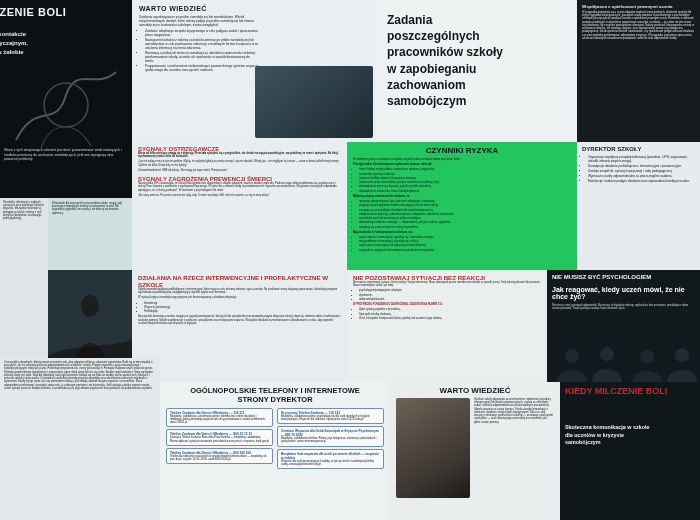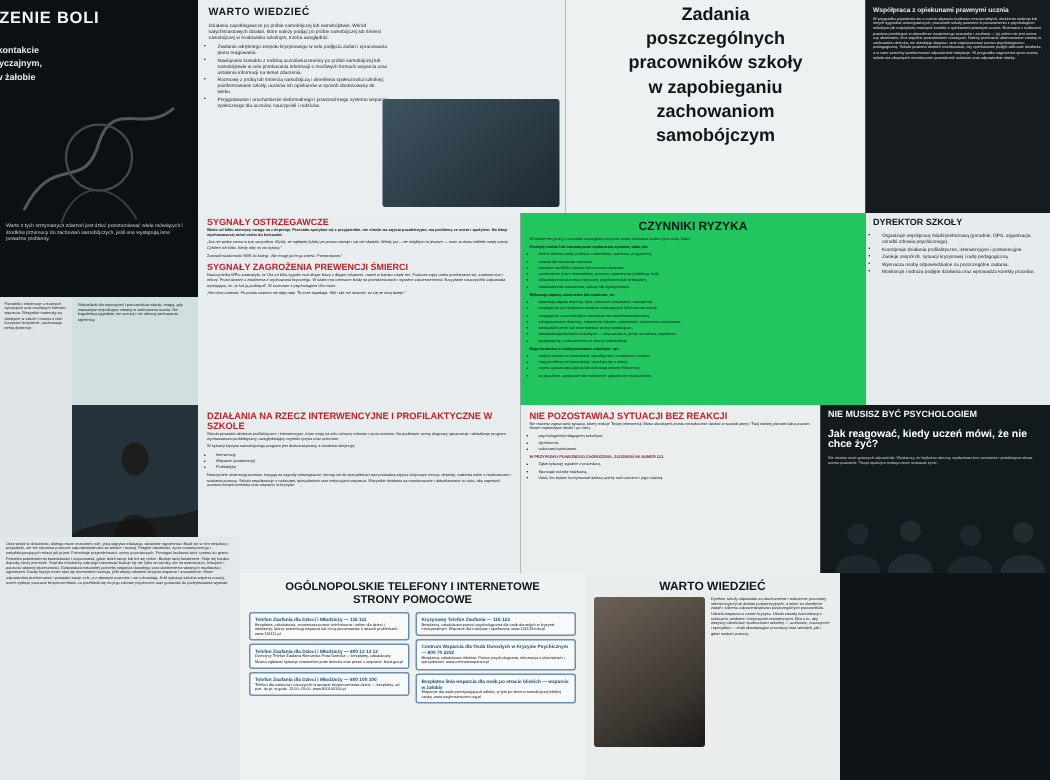--- a/index.html
+++ b/index.html
@@ -27,21 +27,21 @@
   #p1 .note{position:absolute;left:4px;top:148px;width:120px;font-size:3.4px;line-height:1.35;color:#cfd8da;}
 
   
   #p2{left:132px;top:0;width:245px;height:142px;background:#e9eef0;color:#141a1d;padding:5px 7px;}
   #p2 .h{font-size:7px;font-weight:bold;letter-spacing:.4px;margin-bottom:3px;}
   #p2 .col{width:120px;}
   #p2 .photo{position:absolute;right:4px;bottom:4px;width:118px;height:72px;border-radius:2px;}
 
   
   #p3{left:377px;top:0;width:200px;height:142px;background:#eef1f2;color:#10161a;}
-  #p3 .t{position:absolute;left:10px;top:1px;width:180px;text-align:center;font-size:12px;font-weight:bold;line-height:1.35;}
+  #p3 .t{position:absolute;left:10px;top:12px;width:180px;text-align:left;font-size:12px;font-weight:bold;line-height:1.35;}
 
   
   #p4{left:577px;top:0;width:123px;height:142px;background:#151b1e;color:#dfe6e8;padding:4px 5px;}
 
   
   #p5{left:577px;top:142px;width:123px;height:128px;background:#e6ebed;color:#13191c;padding:4px 5px;}
   #p5 .h{font-size:6px;font-weight:bold;margin-bottom:3px;}
 
   
   #p6{left:347px;top:142px;width:230px;height:128px;background:#22c55e;color:#11171a;padding:4px 6px;}
@@ -252,21 +252,21 @@
         <path d="M120 40 C120 24 150 24 150 40 Z" fill="#323c43"></path>
     </svg>
   </div>
 
   <div class="panel" id="p14">
     <div class="xtiny">Oraz wejdź w dorodność, dlatego moze zrozumieć role, jaką odgrywa edukacja, zdawanie egzaminów. Budź się w nim niepokój o przyszłość, ale też odczuwa poczucie odpowiedzialności za własne i rozwój. Pragnie otwartości, życia romantycznego i satysfakcjonujących relacji jak ja jest. Potrzebuje przynależności, oceny poczuwczych. Pomagać budować więź i prawo do granic. Potrzeba potwierdzenia świadomości i rozpoznania, gdzie dzieli swoje lub też się ciebie. Buduje swój fundament. Staje się bardzo dojrzały, kiedy jest stale. Stąd dla młodzieży cała jego tożsamość buduje się nie tylko na wiedzy, ale na wartościach, relacjach i poczuciu własnej skuteczności. Doświadcza naturalnej potrzeby wsparcia dorosłego oraz dostrzeżenia własnych możliwości i ograniczeń. Każdy kryzys może stać się momentem rozwoju, jeśli młody człowiek otrzyma wsparcie i zrozumienie. Moze odpowiednio przekierować i posiadać swoje cele, a z własnym poziomie i oni ochraniają. Jeśli sytuacja szkolna wspiera rozwój, uczeń zyskuje poczucie bezpieczeństwa, co przekłada się na jego zdrowie psychiczne oraz gotowość do podejmowania wyzwań.</div>
   </div>
 
   <div class="panel" id="p15">
     <div class="h" style="white-space:pre-line">OGÓLNOPOLSKIE TELEFONY I INTERNETOWE
-STRONY POMOCOWE</div>
+STRONY DYREKTOR</div>
     <div style="display:flex;gap:4px;margin-top:3px;">
       <div style="width:50%;">
         <div class="card">
           <div class="ch">Telefon Zaufania dla Dzieci i Młodzieży — 116 111</div>
           <div class="xtiny">Bezpłatna, całodobowa, anonimowa pomoc telefoniczna i online dla dzieci i młodzieży, którzy potrzebują wsparcia lub chcą porozmawiać o swoich problemach. www.116111.pl</div>
         </div>
         <div class="card">
           <div class="ch">Telefon Zaufania dla Dzieci i Młodzieży — 800 12 12 12</div>
           <div class="xtiny">Dziecięcy Telefon Zaufania Rzecznika Praw Dziecka — bezpłatny, całodobowy. Można zgłaszać sytuacje naruszenia praw dziecka oraz prosić o wsparcie. brpd.gov.pl</div>
         </div>
@@ -293,14 +293,20 @@
   </div>
 
   <div class="panel" id="p16">
     <div class="h">WARTO WIEDZIEĆ</div>
     <div style="display:flex;gap:4px;margin-top:3px;">
       <div style="width:48%;height:100px;border-radius:2px;" class="imgwarm"></div>
       <div class="xtiny" style="width:52%;">Dyrektor szkoły odpowiada za uruchomienie i wdrożenie procedury interwencyjnej lub działań postwencyjnych, a także za określenie zadań i zakresu odpowiedzialności poszczególnych pracowników. Udziela wsparcia w czasie kryzysu. Ustala zasady komunikacji z rodzicami, mediami i instytucjami zewnętrznymi. Dba o to, aby wszyscy członkowie społeczności szkolnej — uczniowie, nauczyciele i specjaliści — znali obowiązujące procedury oraz wiedzieli, jak i gdzie szukać pomocy.</div>
     </div>
   </div>
 
+  <div class="panel" id="p17">
+    <div class="h">KIEDY MILCZENIE BOLI</div>
+    <div class="s" style="white-space:pre-line">Skuteczna komunikacja w szkole
+dla uczniów w kryzysie
+samobójczym</div>
+  </div>
 
 </div>
 
 </body></html>

